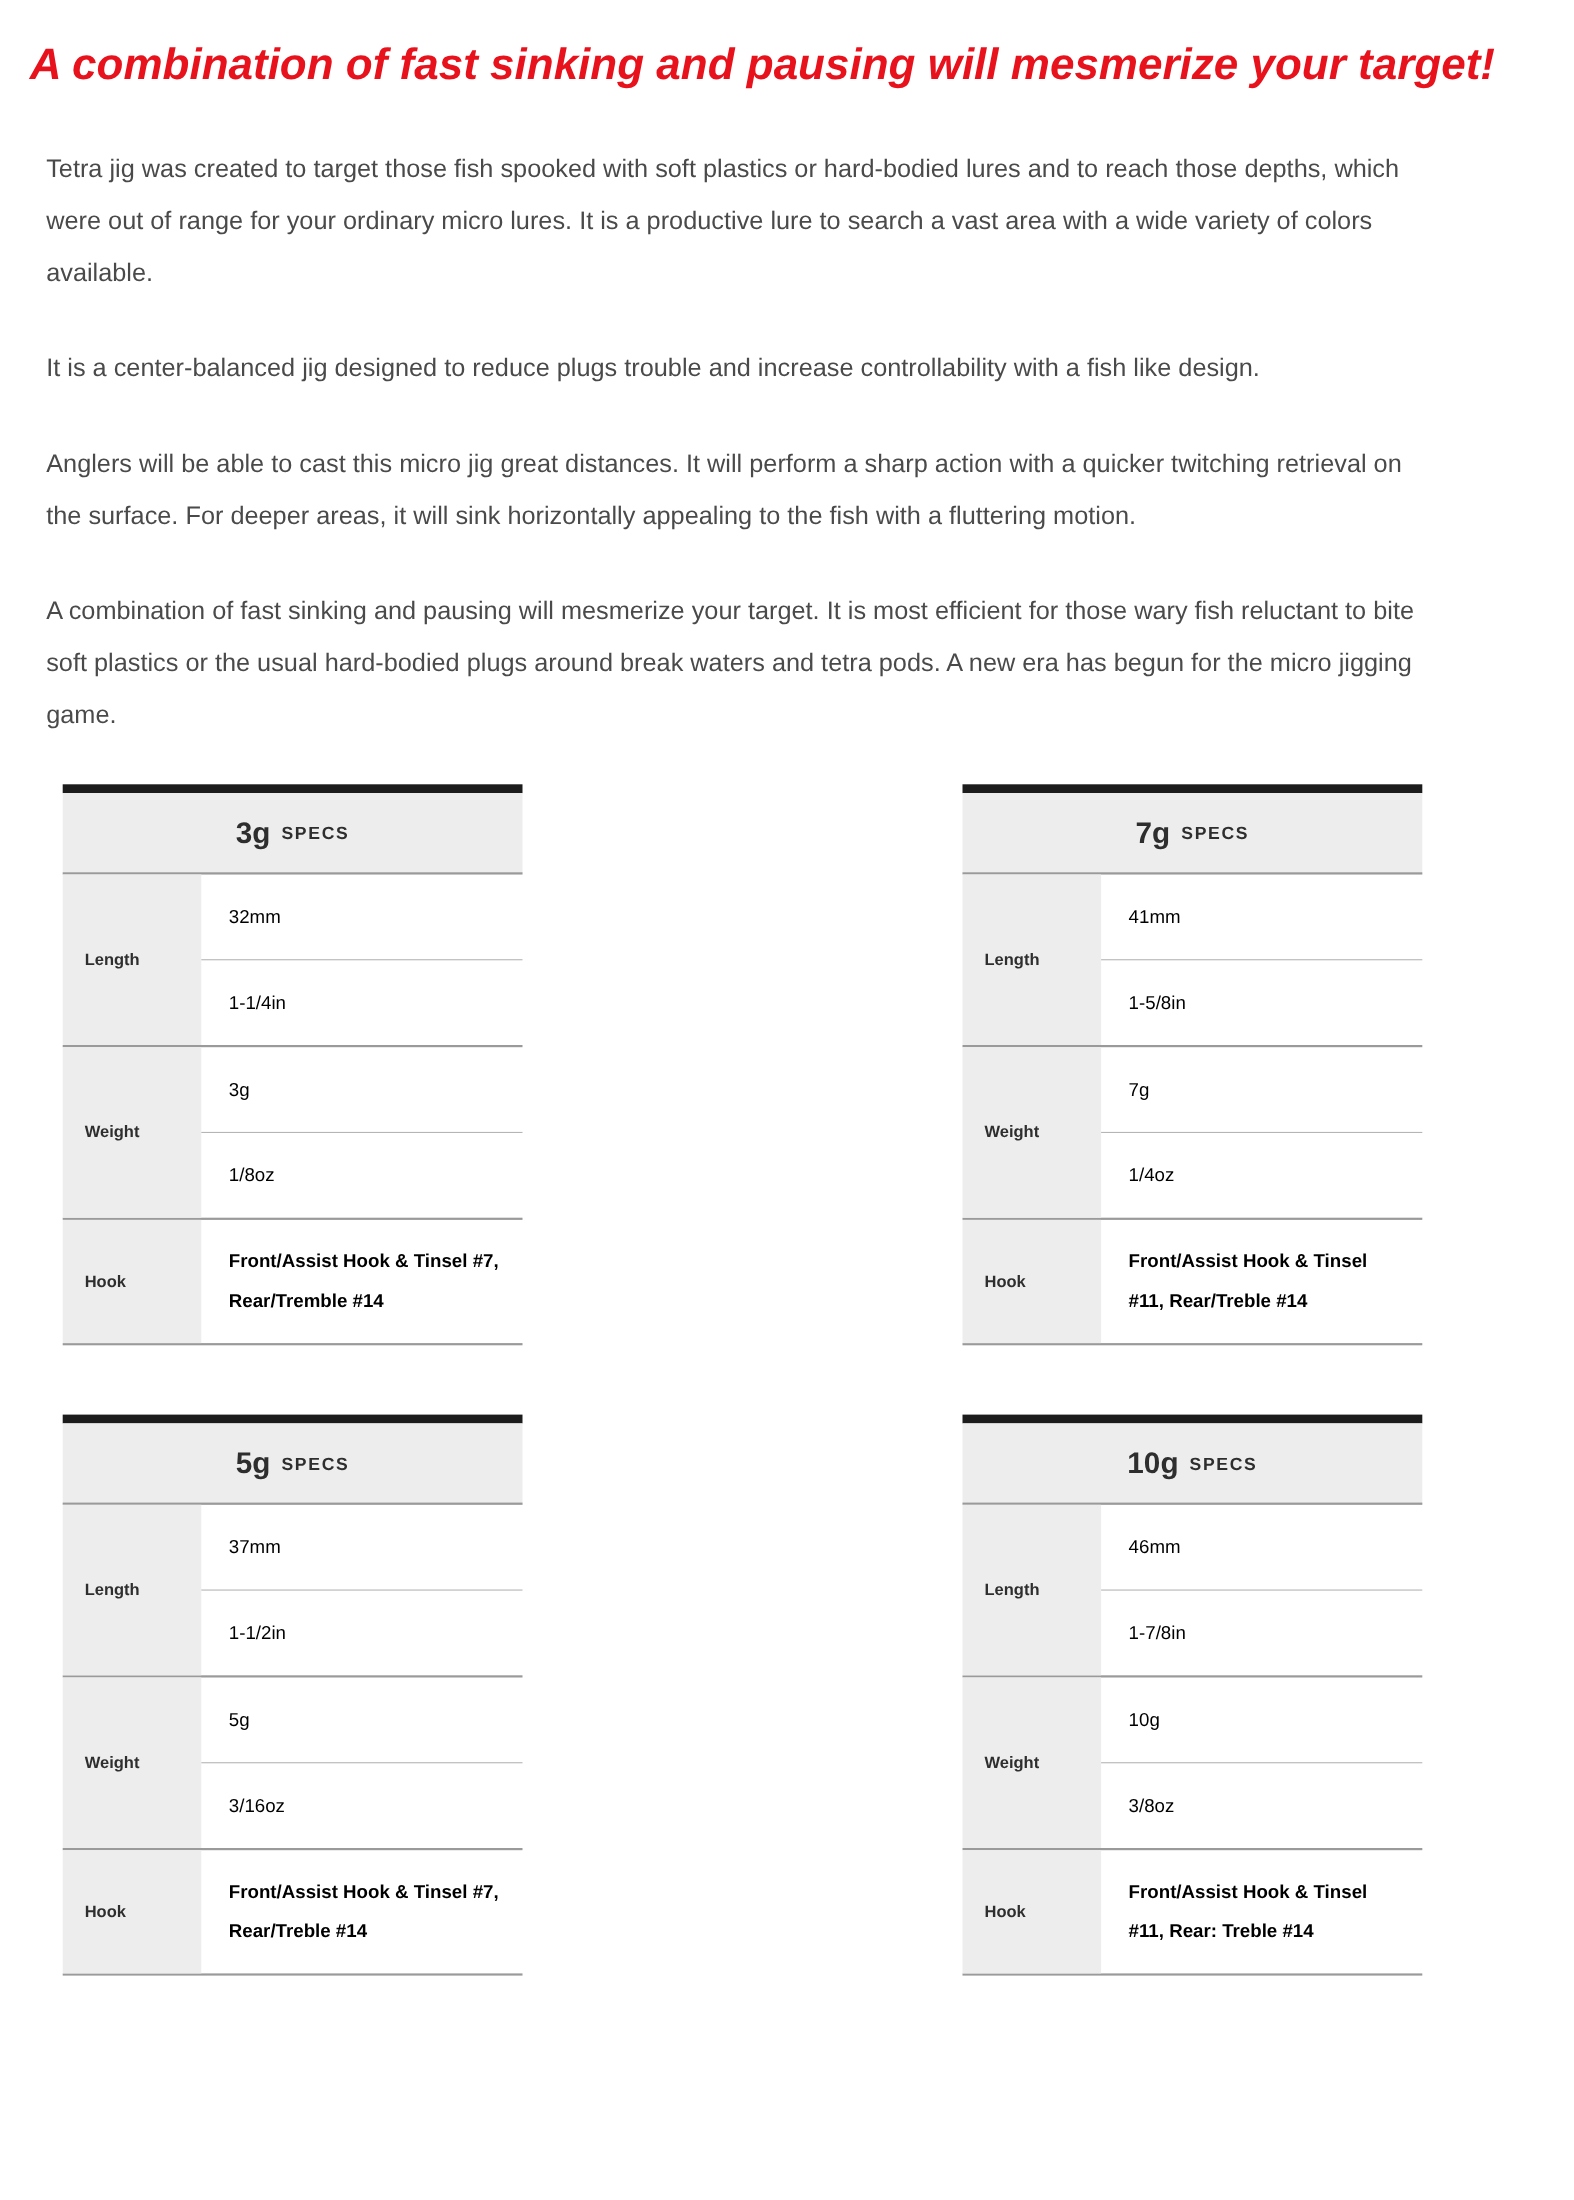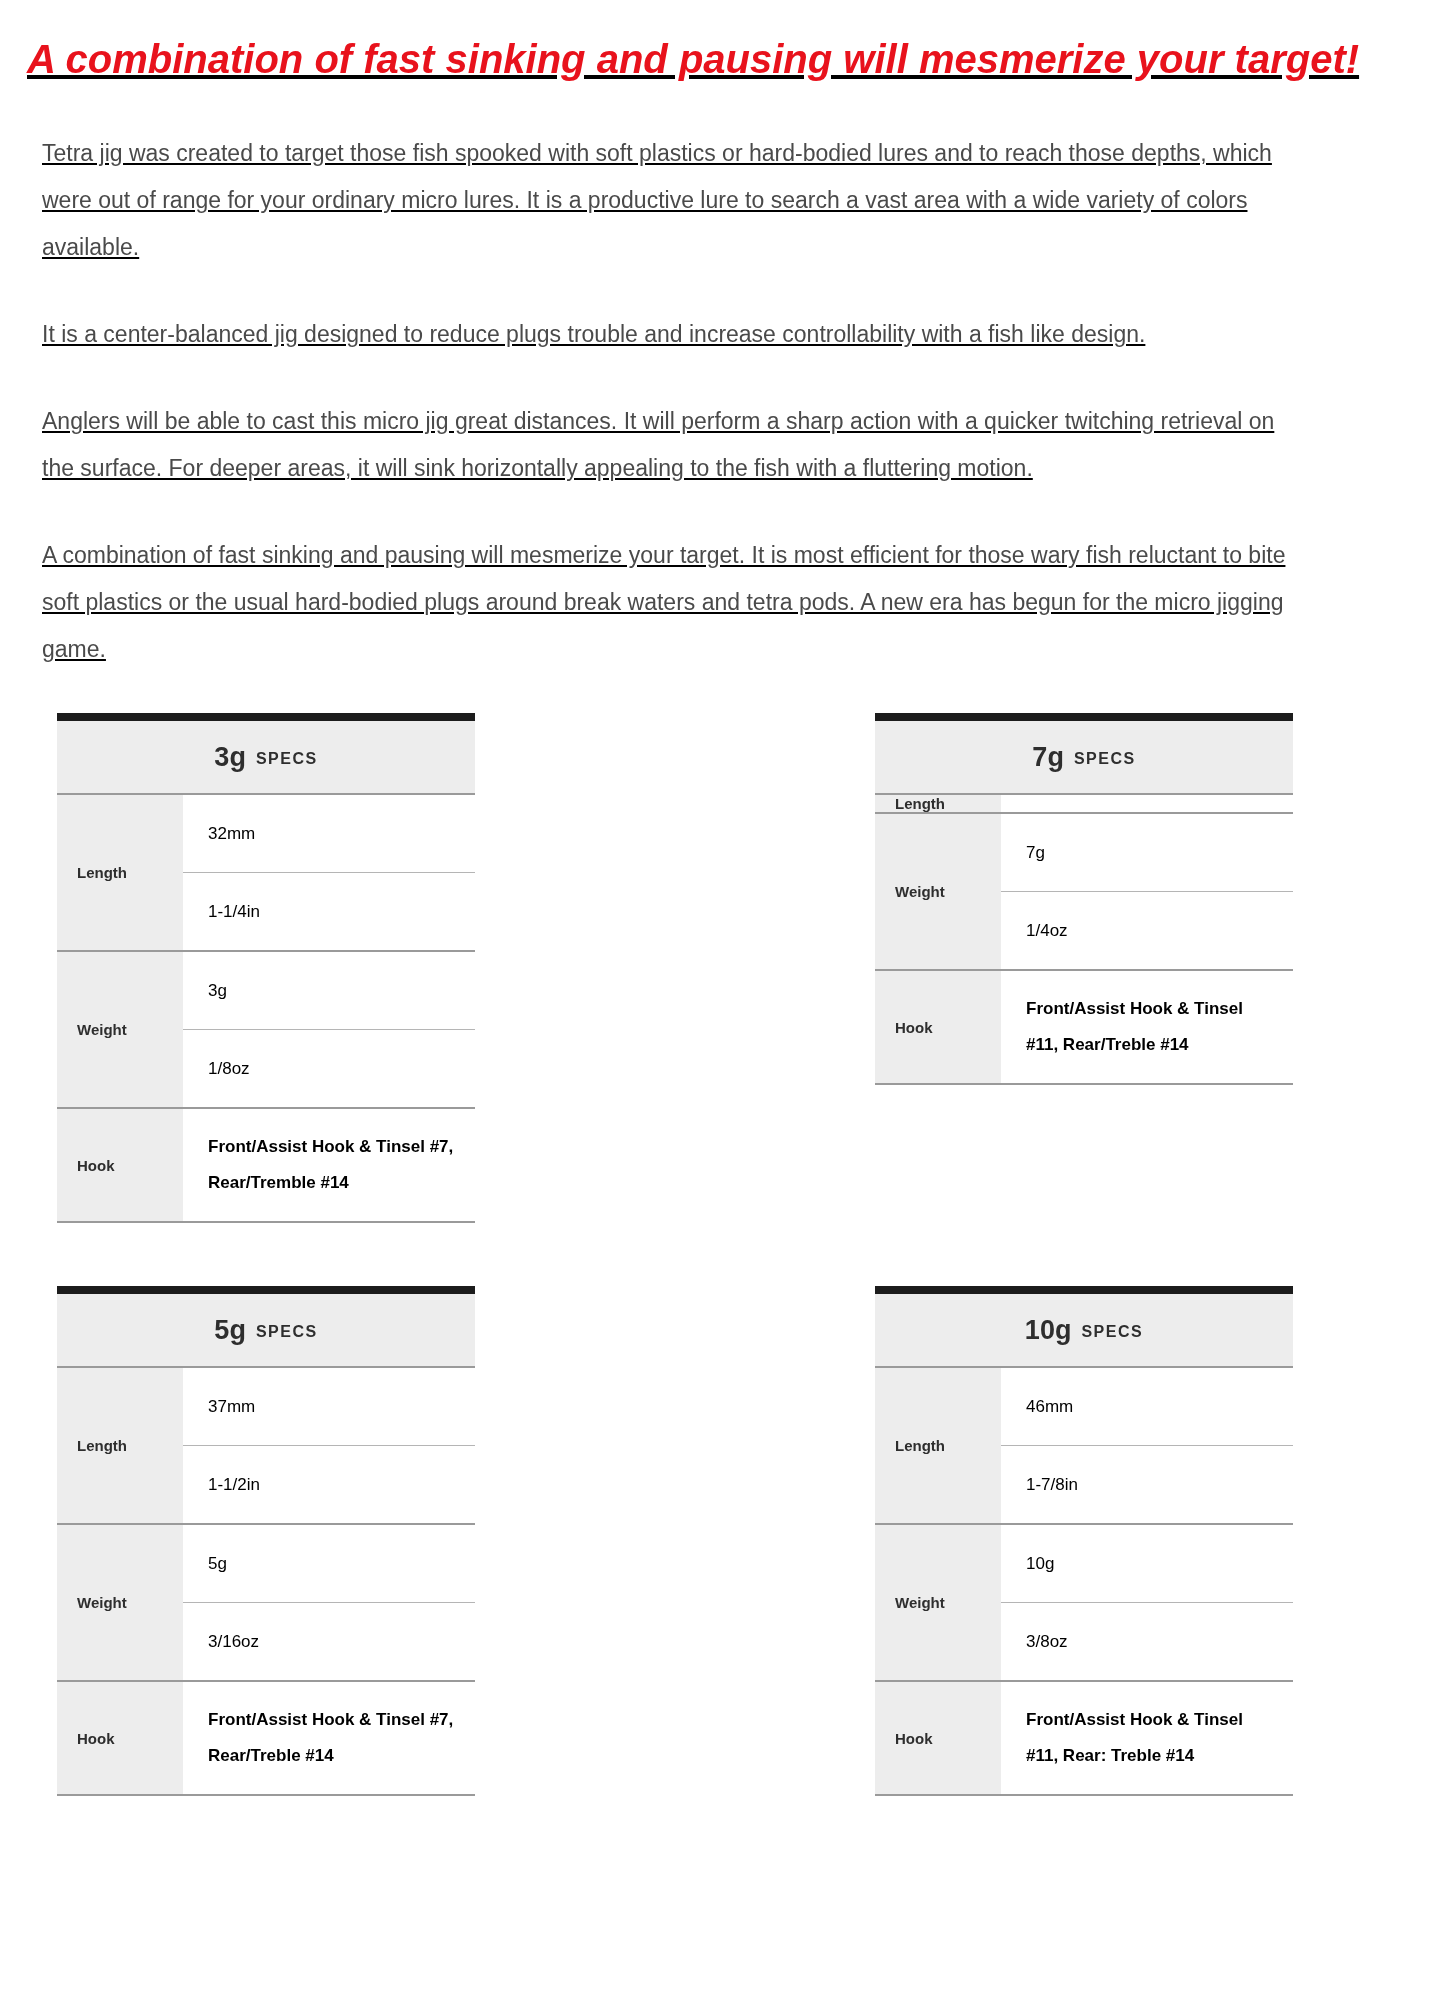--- a/index.html
+++ b/index.html
@@ -9,21 +9,20 @@
     font-family: "Liberation Sans", sans-serif;
   }
   body {
     width: 1431px;
     min-height: 2000px;
     box-sizing: border-box;
     padding-bottom: 30px;
   }
   .content {
     padding: 0 30px 0 27px;
-    text-decoration: underline;
   }
   h1.page-title {
     margin: 28px 0 0 0;
     font-size: 40px;
     line-height: 62px;
     font-weight: bold;
     font-style: italic;
     color: #e8121c;
     max-width: 1350px;
   }
@@ -155,20 +154,24 @@
   </div>
 
   <div class="spec-table">
     <div class="top-bar"></div>
     <div class="thead">
       <span class="t-weight">7g</span>
       <span class="t-specs">SPECS</span>
     </div>
     <div class="sect">
       <div class="row-label">Length</div>
+      <div class="vals">
+        <div class="val">41mm</div>
+        <div class="val inner">1-5/8in</div>
+      </div>
     </div>
     <div class="sect">
       <div class="row-label">Weight</div>
       <div class="vals">
         <div class="val">7g</div>
         <div class="val inner">1/4oz</div>
       </div>
     </div>
     <div class="sect">
       <div class="row-label">Hook</div>

